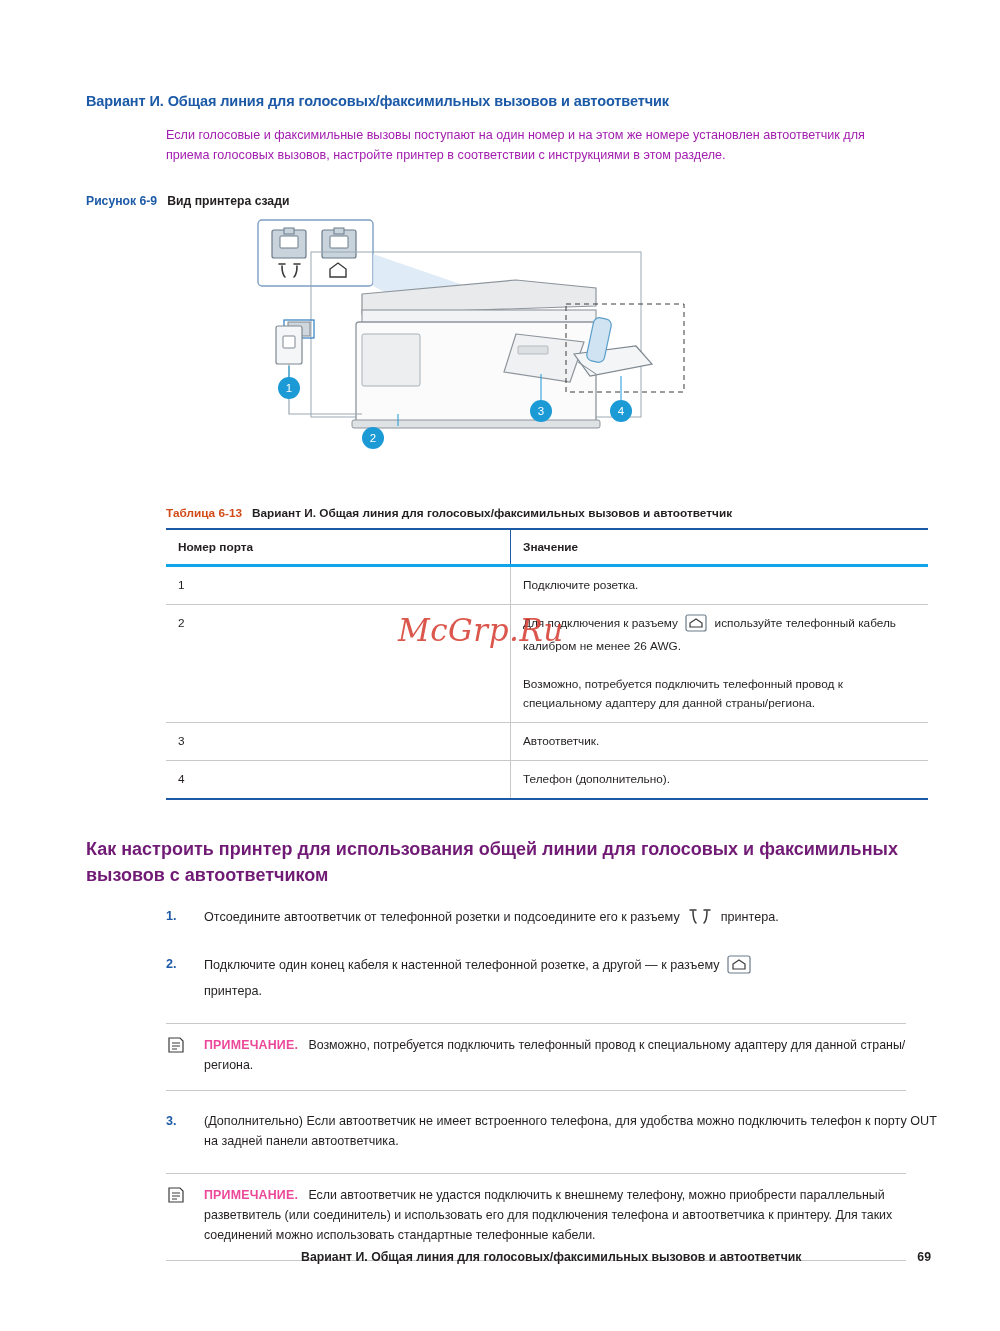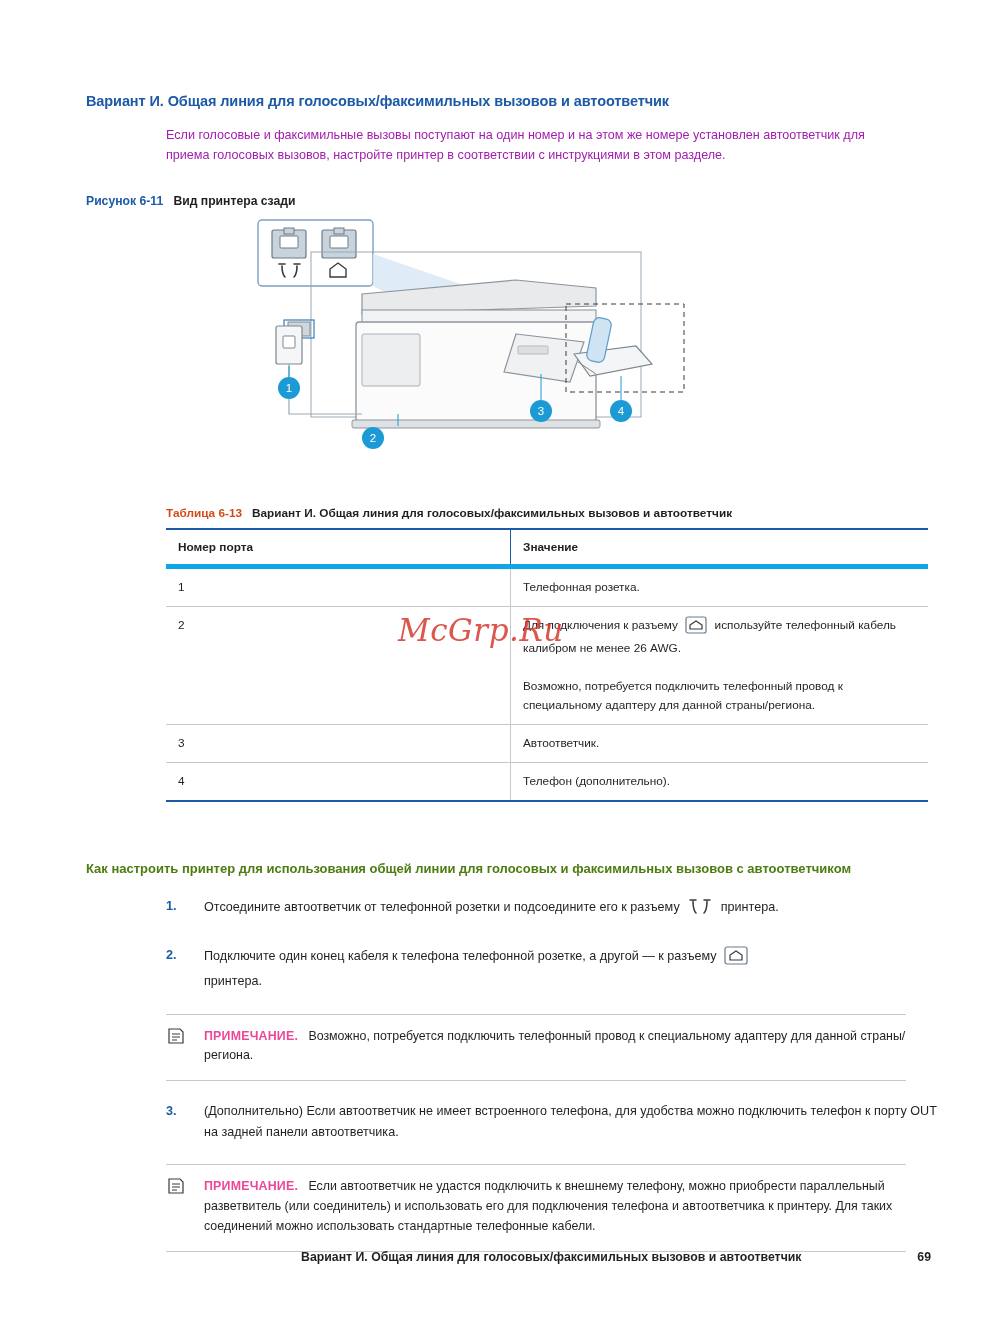--- a/index.html
+++ b/index.html
@@ -90,21 +90,21 @@
     margin-top: 8px;
     width: 762px;
     border-collapse: collapse;
     font-size: 11.8px;
   }
   table.porttable th {
     text-align: left;
     font-weight: bold;
     padding: 10px 12px;
     border-top: 2px solid #1c5aa7;
-    border-bottom: 5px solid #0ea5e9;
+    border-bottom: 3px solid #0ea5e9;
     font-size: 11.8px;
   }
   table.porttable td {
     padding: 9px 12px;
     border-bottom: 1px solid #c8c8c8;
     vertical-align: top;
     line-height: 1.6;
   }
   table.porttable tr.last td {
     border-bottom: 2px solid #1c5aa7;
@@ -118,24 +118,24 @@
     border-right: 1px solid #1c5aa7;
   }
   .cell-tall { height: 96px; }
   .inline-jack {
     display: inline-block;
     vertical-align: -5px;
     margin: 0 4px;
   }
   
   .proc-title {
-    margin-top: 58px;
-    font-size: 13px;
-    font-weight: bold;
-    color: #4d7c0f;
+    margin-top: 36px;
+    font-size: 18px;
+    font-weight: bold;
+    color: #701a75;
     line-height: 1.45;
     width: 830px;
   }
   ol.steps {
     margin: 18px 0 0 0;
     padding: 0;
     list-style: none;
     counter-reset: stepnum;
   }
   ol.steps > li {
@@ -219,21 +219,21 @@
 
 <div class="page">
 
   <div class="content">
 
     <h1 class="section-title">Вариант И. Общая линия для голосовых/факсимильных вызовов и автоответчик</h1>
 
     <p class="intro">Если голосовые и факсимильные вызовы поступают на один номер и на этом же номере установлен автоответчик для приема голосовых вызовов, настройте принтер в соответствии с инструкциями в этом разделе.</p>
 
     <div class="figure-caption">
-      <span class="fc-label">Рисунок 6-11</span>
+      <span class="fc-label">Рисунок 6-9</span>
       &nbsp;&nbsp;<span class="fc-text">Вид принтера сзади</span>
     </div>
 
     <div class="figure">
       <svg width="740" height="270" viewBox="0 0 740 270">
 
         <rect x="92" y="6" width="115" height="66" rx="4" fill="none" stroke="#7d9fc4" stroke-width="1.4"></rect>
 
         <rect x="106" y="16" width="34" height="28" rx="2" fill="#c9d3dc" stroke="#6b7b8a" stroke-width="1.2"></rect>
         <rect x="114" y="22" width="18" height="12" rx="1" fill="#ffffff" stroke="#6b7b8a" stroke-width="1"></rect>
@@ -310,21 +310,21 @@
     <table class="porttable">
       <thead>
         <tr>
           <th class="col1">Номер порта</th>
           <th>Значение</th>
         </tr>
       </thead>
       <tbody>
         <tr>
           <td class="col1">1</td>
-          <td>Телефонная розетка.</td>
+          <td>Подключите розетка.</td>
         </tr>
         <tr>
           <td class="col1 cell-tall">2</td>
           <td>
             <span>Для подключения к разъему</span>
             <span class="inline-jack">
               <svg width="22" height="18" viewBox="0 0 22 18">
                 <rect x="1" y="1" width="20" height="16" rx="2" fill="#ffffff" stroke="#6b7b8a" stroke-width="1.2"></rect>
                 <path d="M5 13 v-4 l6 -4 l6 4 v4 z" fill="none" stroke="#3a3a3a" stroke-width="1.2"></path>
               </svg>
@@ -359,21 +359,21 @@
               <path d="M3 4 h6"></path>
               <path d="M17 4 h6"></path>
             </g>
           </svg>
         </span>
         <span>принтера.</span>
       </li>
 
       <li>
         <span class="num">2.</span>
-        <span>Подключите один конец кабеля к телефона телефонной розетке, а другой — к разъему</span>
+        <span>Подключите один конец кабеля к настенной телефонной розетке, а другой — к разъему</span>
         <span class="inline-jack">
           <svg width="24" height="20" viewBox="0 0 24 20">
             <rect x="1" y="2" width="22" height="17" rx="2" fill="#ffffff" stroke="#6b7b8a" stroke-width="1.2"></rect>
             <path d="M6 15 v-5 l6 -4 l6 4 v5 z" fill="none" stroke="#3a3a3a" stroke-width="1.2"></path>
           </svg>
         </span>
         <br>
         <span>принтера.</span>
       </li>
     </ol>

